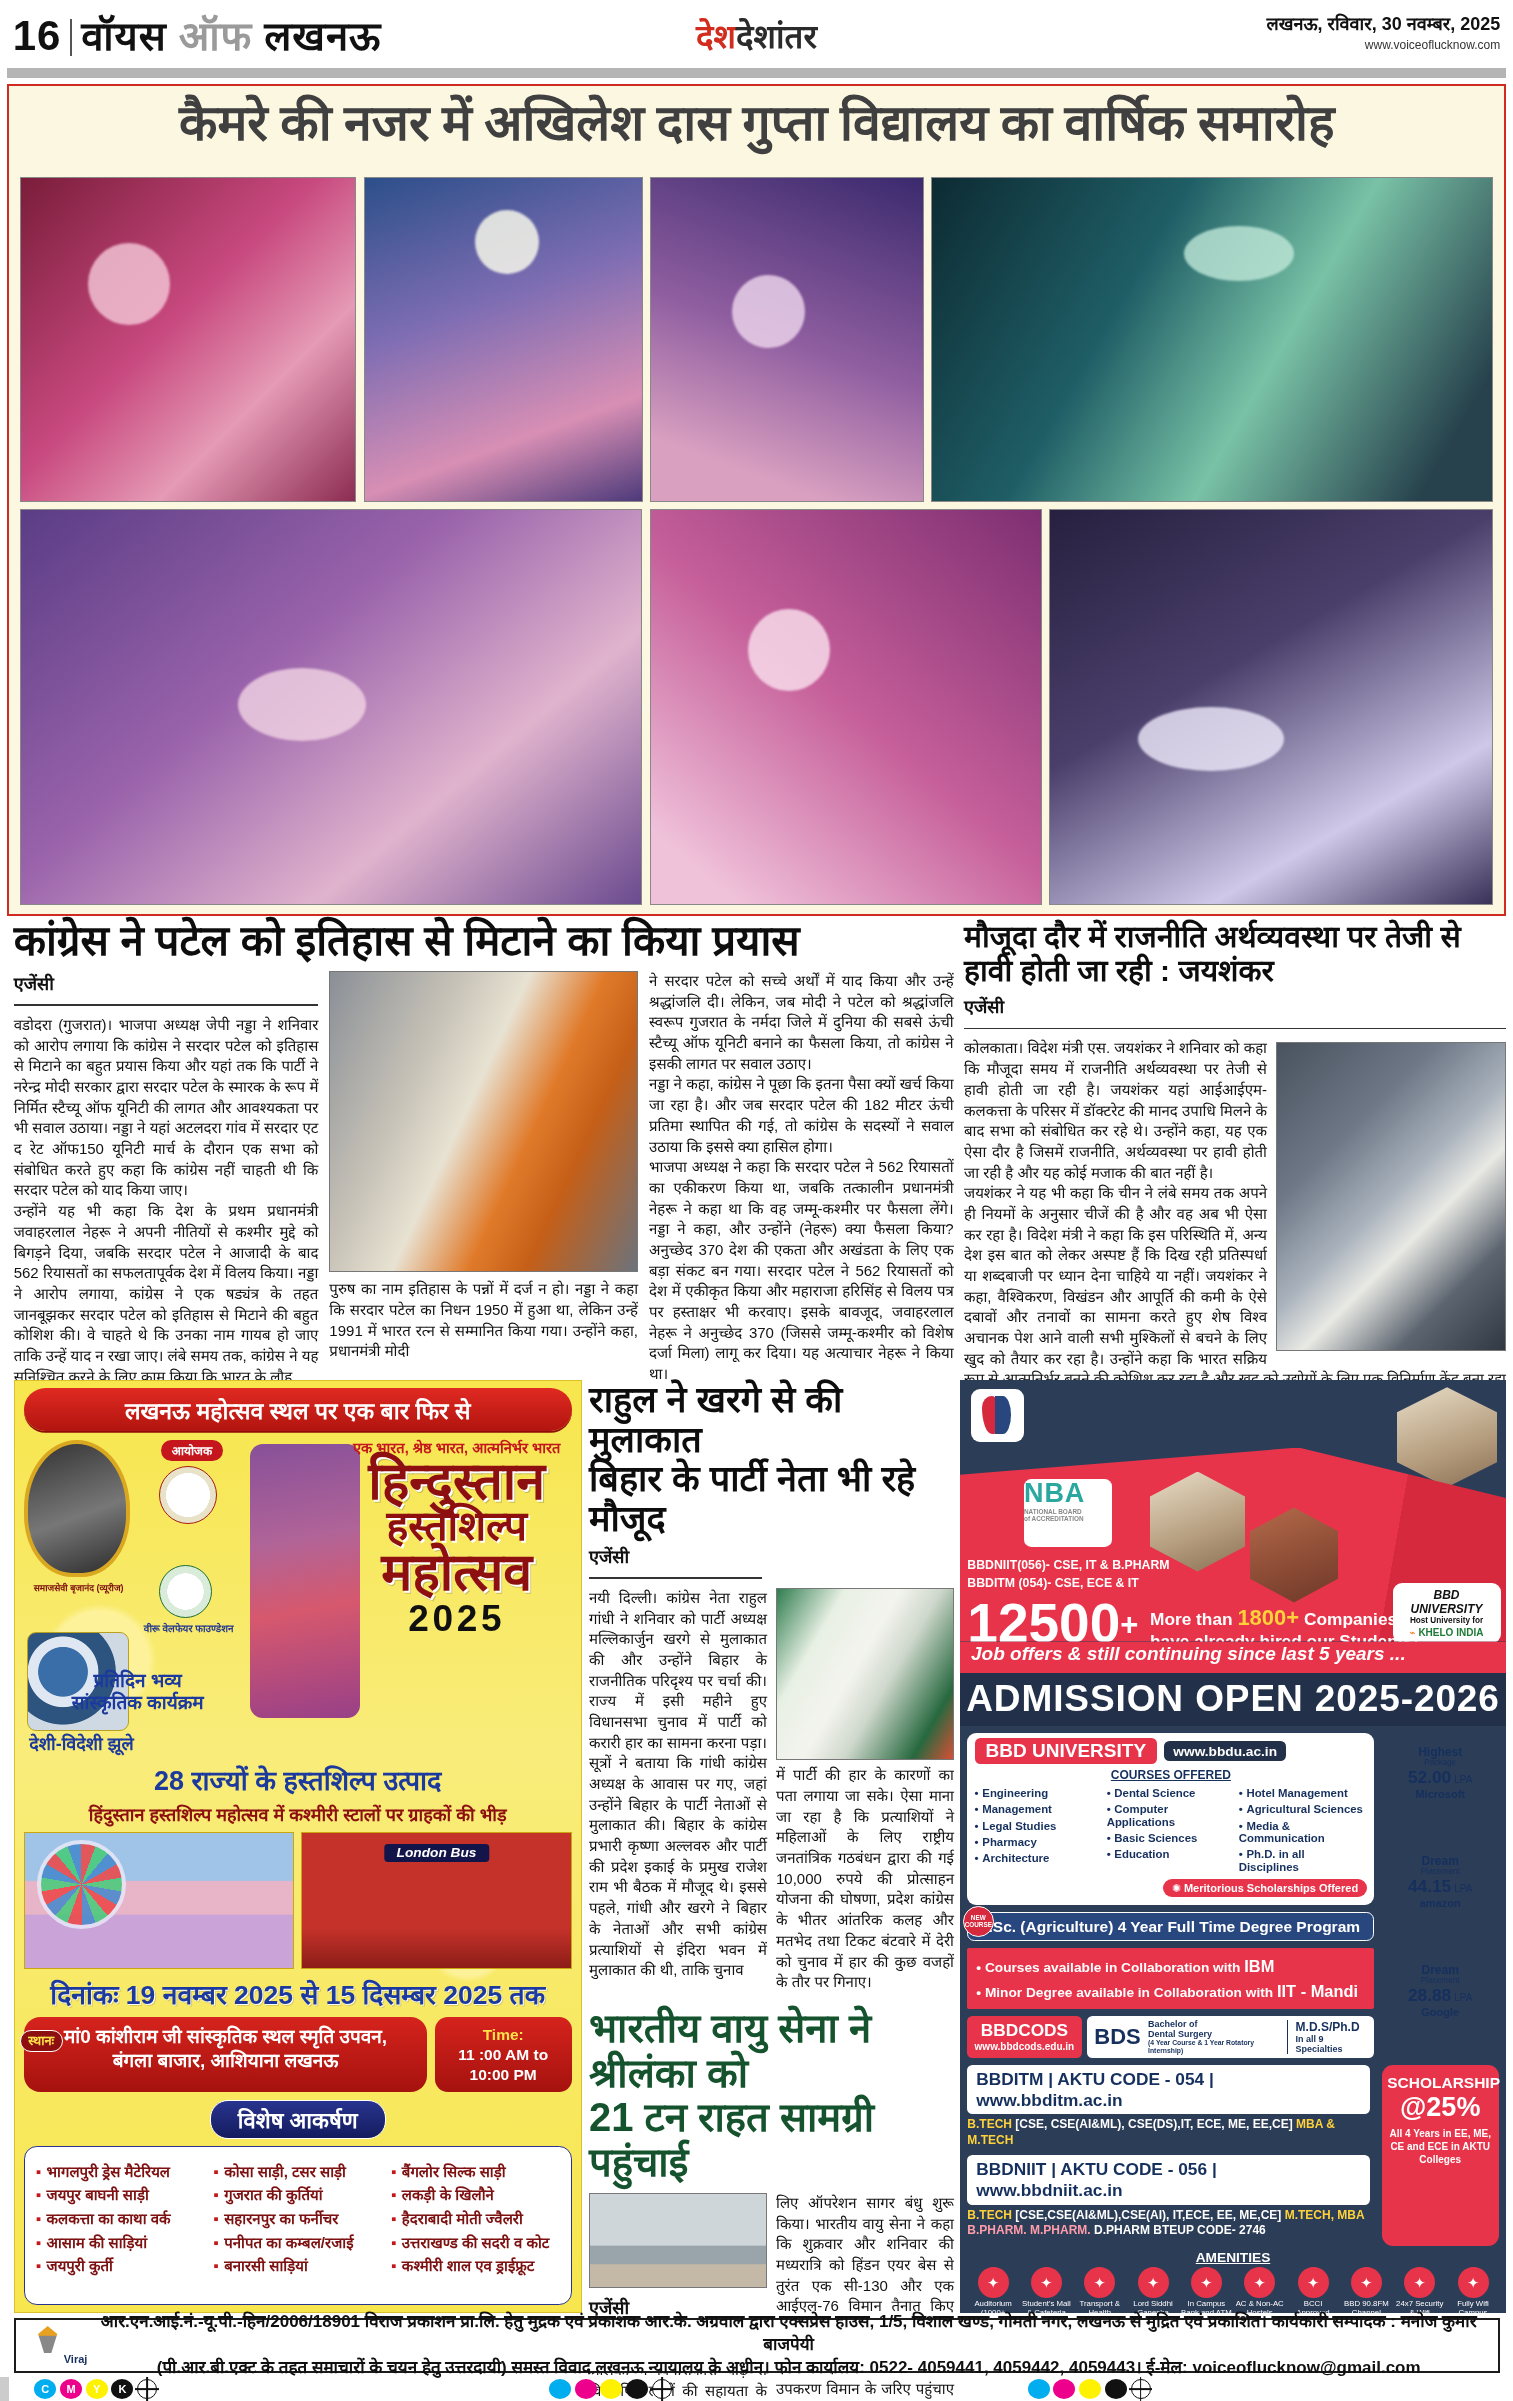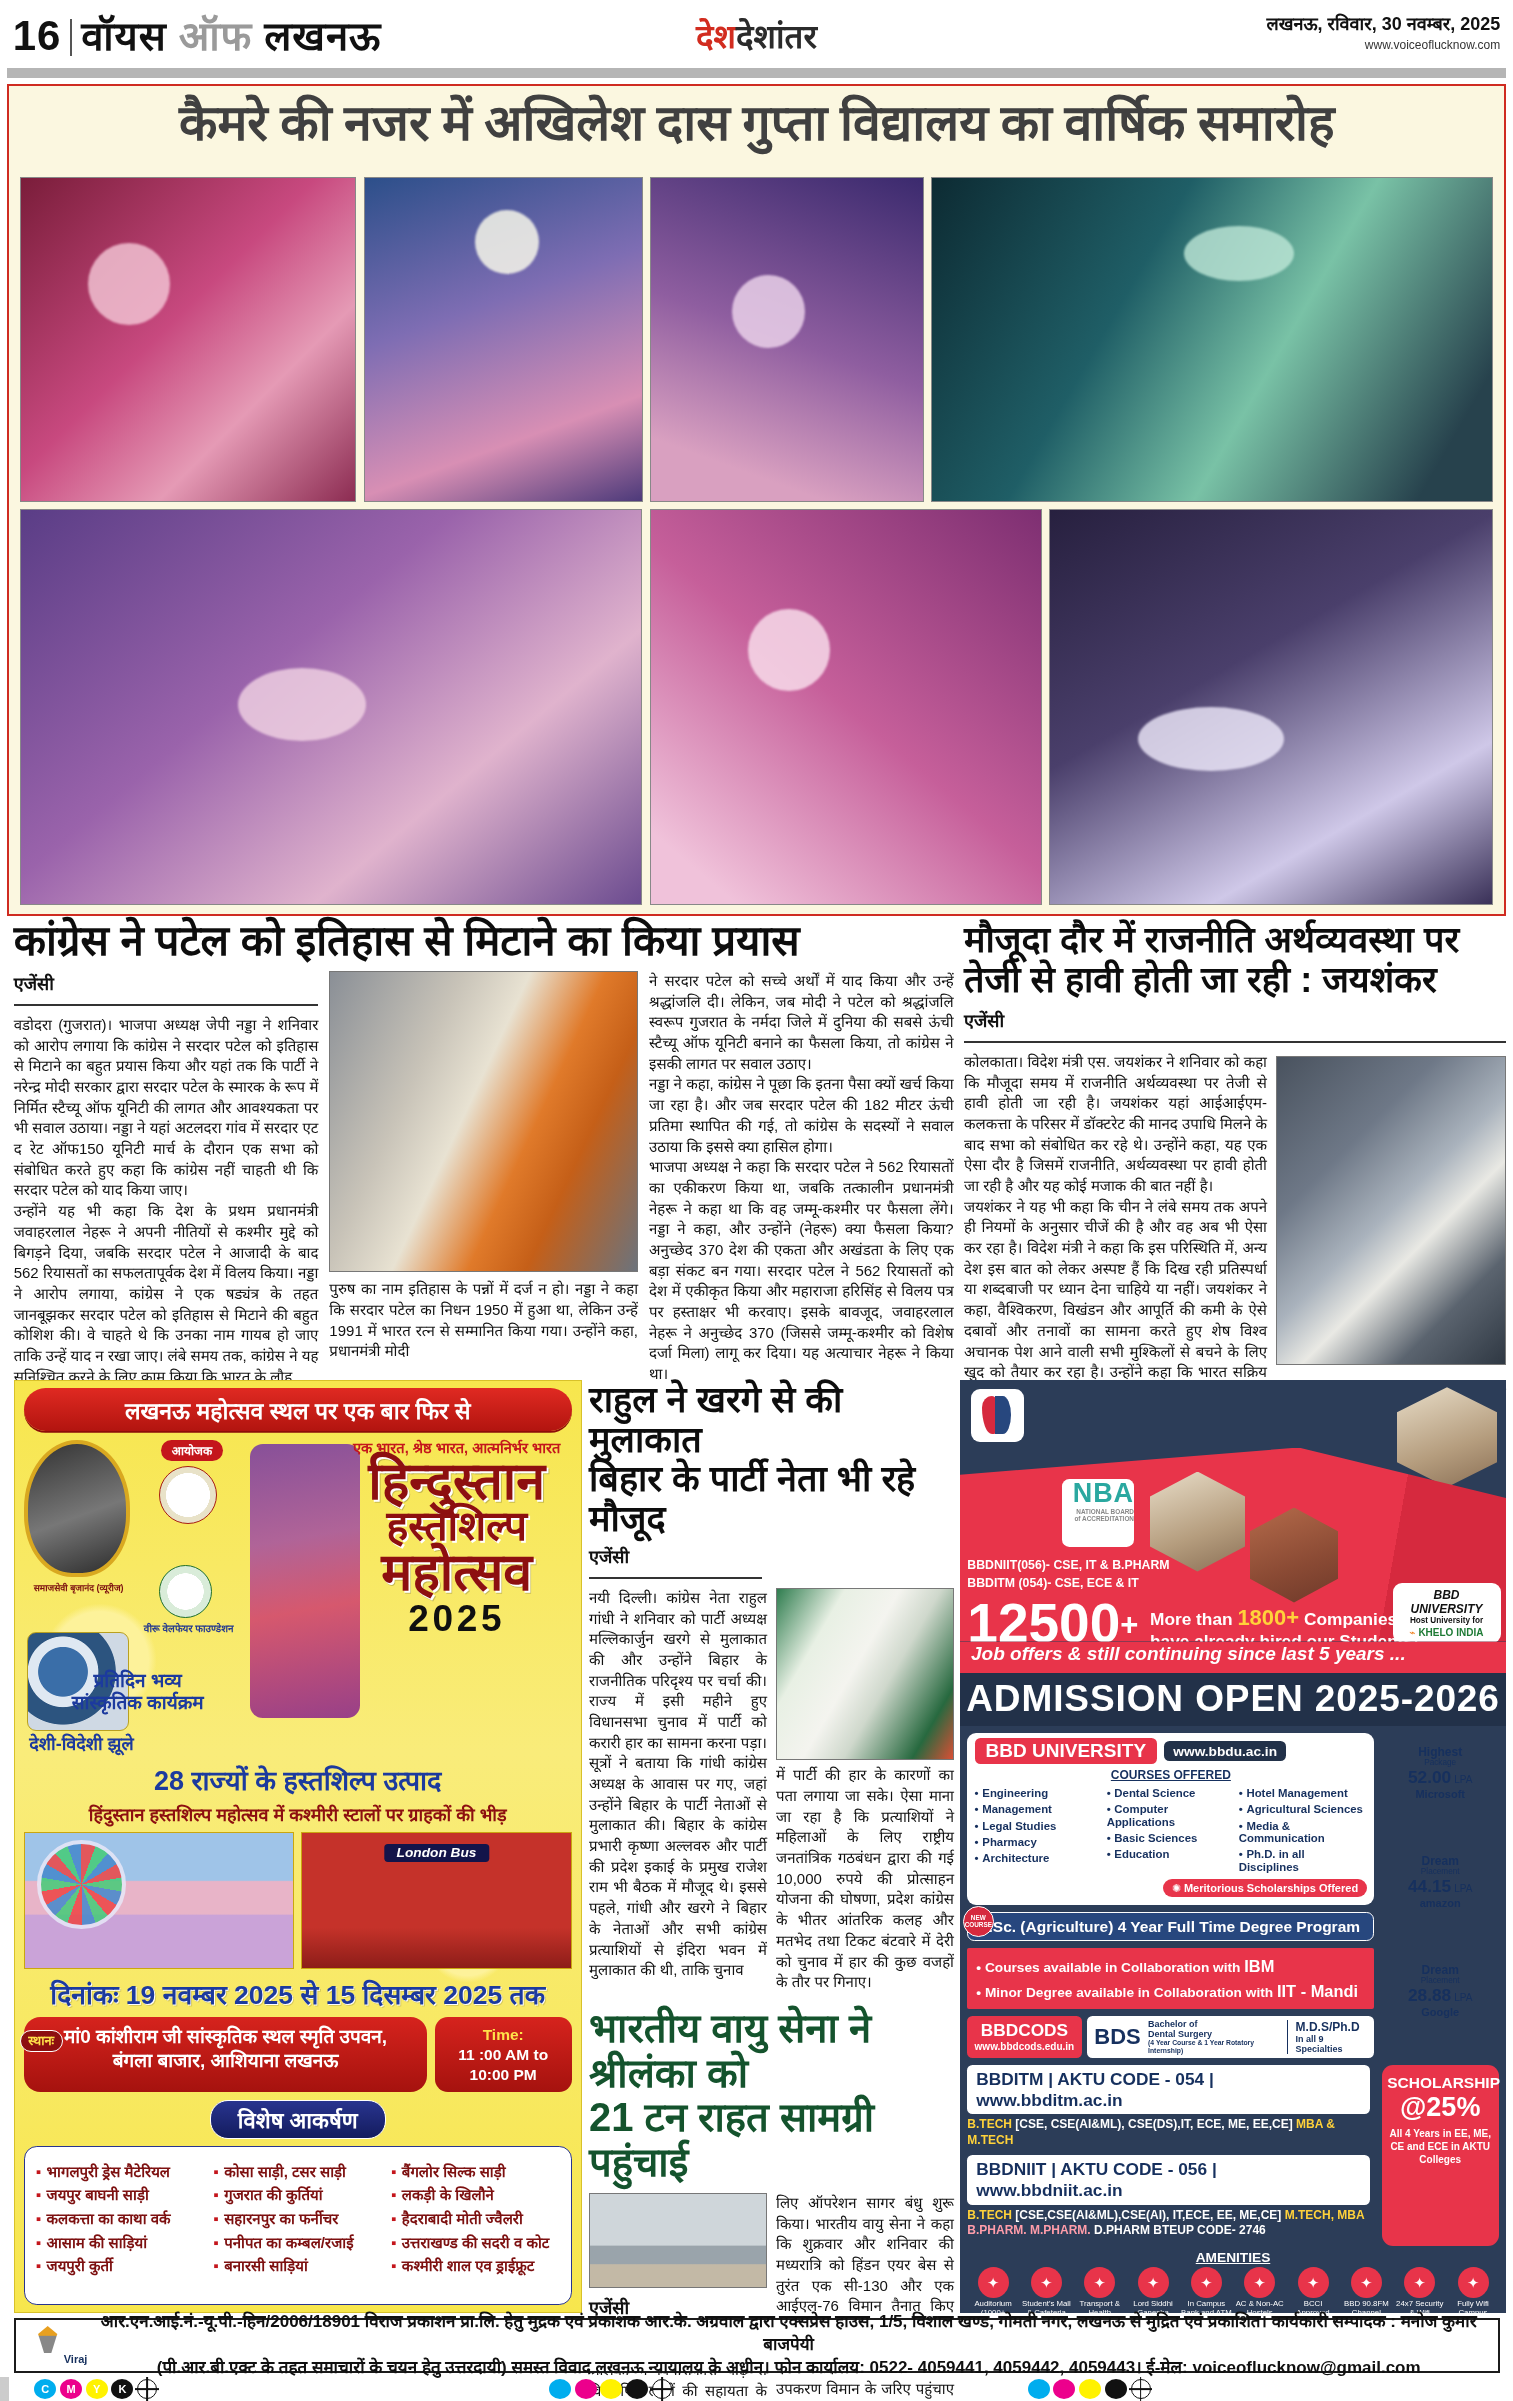--- a/index.html
+++ b/index.html
@@ -44,21 +44,21 @@
   .congress{position:absolute;left:13.7px;top:920px;width:940px;height:455px;}
   .congress h2{margin:0 0 9px;font-size:42px;font-weight:bold;color:#0d0d0d;line-height:1.0;}
   .congress .cols{display:flex;gap:11px;}
   .congress .c1,.congress .c3{width:305px;}
   .congress .cmid{width:309px;display:flex;flex-direction:column;}
   .ph-nadda{height:301px;border:0.9px solid #777;background:linear-gradient(115deg,#8a8f96 0%,#c8c3b8 30%,#e8e2d2 45%,#e07a2a 62%,#c55f18 75%,#6c737c 100%);}
   .cmid .below{margin-top:7.3px;}
 
   
   .jai{position:absolute;left:964px;top:920px;width:542px;height:455px;}
-  .jai h2{margin:0 0 7.3px;font-size:36px;font-weight:bold;color:#0d0d0d;line-height:1.12;}
+  .jai h2{margin:0 0 7.3px;font-size:30px;font-weight:bold;color:#0d0d0d;line-height:1.12;}
   .jai .ph-jai{float:right;width:230px;height:309px;margin:3.7px 0 5.5px 9px;border:0.9px solid #777;
     background:linear-gradient(135deg,#49525e 0%,#6e7887 30%,#aab3bd 50%,#e9e9e4 62%,#5b646f 80%,#2f3843 100%);}
 
   
   
   .mahotsav{position:absolute;left:13.7px;top:1380px;width:568px;height:933px;border:1.8px solid #d8c12a;
     background:
       radial-gradient(circle at 15% 30%, #fdf29a 0 6%, transparent 7%),
       radial-gradient(circle at 80% 60%, #fdf29a 0 5%, transparent 6%),
       linear-gradient(180deg,#f7e64d,#f9ec7a 40%,#f7e64d);
@@ -121,21 +121,21 @@
   
   .bbd{position:absolute;left:960px;top:1380px;width:546px;height:933px;background:#2c3d58;color:#fff;
     display:flex;flex-direction:column;overflow:hidden;font-size:11px;}
   .b-head{display:flex;align-items:center;gap:9px;padding:9px 11px 5.5px;}
   .b-logo{width:53px;height:53px;background:#fff;border-radius:9px;position:relative;flex:none;}
   .b-logo::before{content:"";position:absolute;left:11px;top:7.3px;width:20px;height:38px;border-radius:50% 50% 50% 50%/30% 70% 30% 70%;background:#d6293e;}
   .b-logo::after{content:"";position:absolute;left:24px;top:7.3px;width:16.4px;height:38px;border-radius:0 60% 60% 0;background:#27477e;}
   .b-name{font-size:25px;font-weight:bold;line-height:1.05;letter-spacing:0.5px;}
   .b-hex{position:absolute;background:linear-gradient(160deg,#e8ddc8,#b59d7e 60%,#8a6f55);clip-path:polygon(50% 0,100% 25%,100% 75%,50% 100%,0 75%,0 25%);border:0;}
   .b-redband{position:relative;background:linear-gradient(100deg,#e8344a 0 78%,#d6293e 78% 100%);min-height:194px;clip-path:polygon(0 14%,62% 0,100% 26%,100% 100%,0 100%);padding:24px 11px 7.3px;}
-  .b-nba{position:absolute;left:64px;top:31px;width:72px;height:68px;background:#fff;border-radius:7.3px;color:#2aa8a0;text-align:right;font-weight:bold;margin-left:38px;}
+  .b-nba{position:absolute;left:64px;top:31px;width:88px;height:68px;background:#fff;border-radius:7.3px;color:#2aa8a0;text-align:left;font-weight:bold;}
   .b-nba .big{font-size:27px;line-height:1.1;letter-spacing:0.9px;}
   .b-nba .tiny{font-size:6.4px;color:#888;line-height:1.1;}
   .b-codes{position:absolute;left:7.3px;top:108px;font-size:12.3px;font-weight:bold;color:#fff;line-height:1.5;}
   .b-12500{position:absolute;left:7.3px;top:148px;font-size:55px;font-weight:bold;color:#fff;line-height:1;}
   .b-12500 .plus{font-size:31px;vertical-align:7.3px;}
   .b-more{position:absolute;left:190px;top:157px;font-size:17.3px;font-weight:bold;line-height:1.2;}
   .b-more .y{color:#ffd23a;font-size:22px;}
   .b-univhost{position:absolute;right:5.5px;top:135px;width:108px;background:#fff;border-radius:9px;color:#111;text-align:center;padding:5.5px 3.7px;}
   .b-univhost .t1{font-size:12px;font-weight:bold;font-style:italic;}
   .b-univhost .t2{font-size:8.2px;font-weight:bold;}

